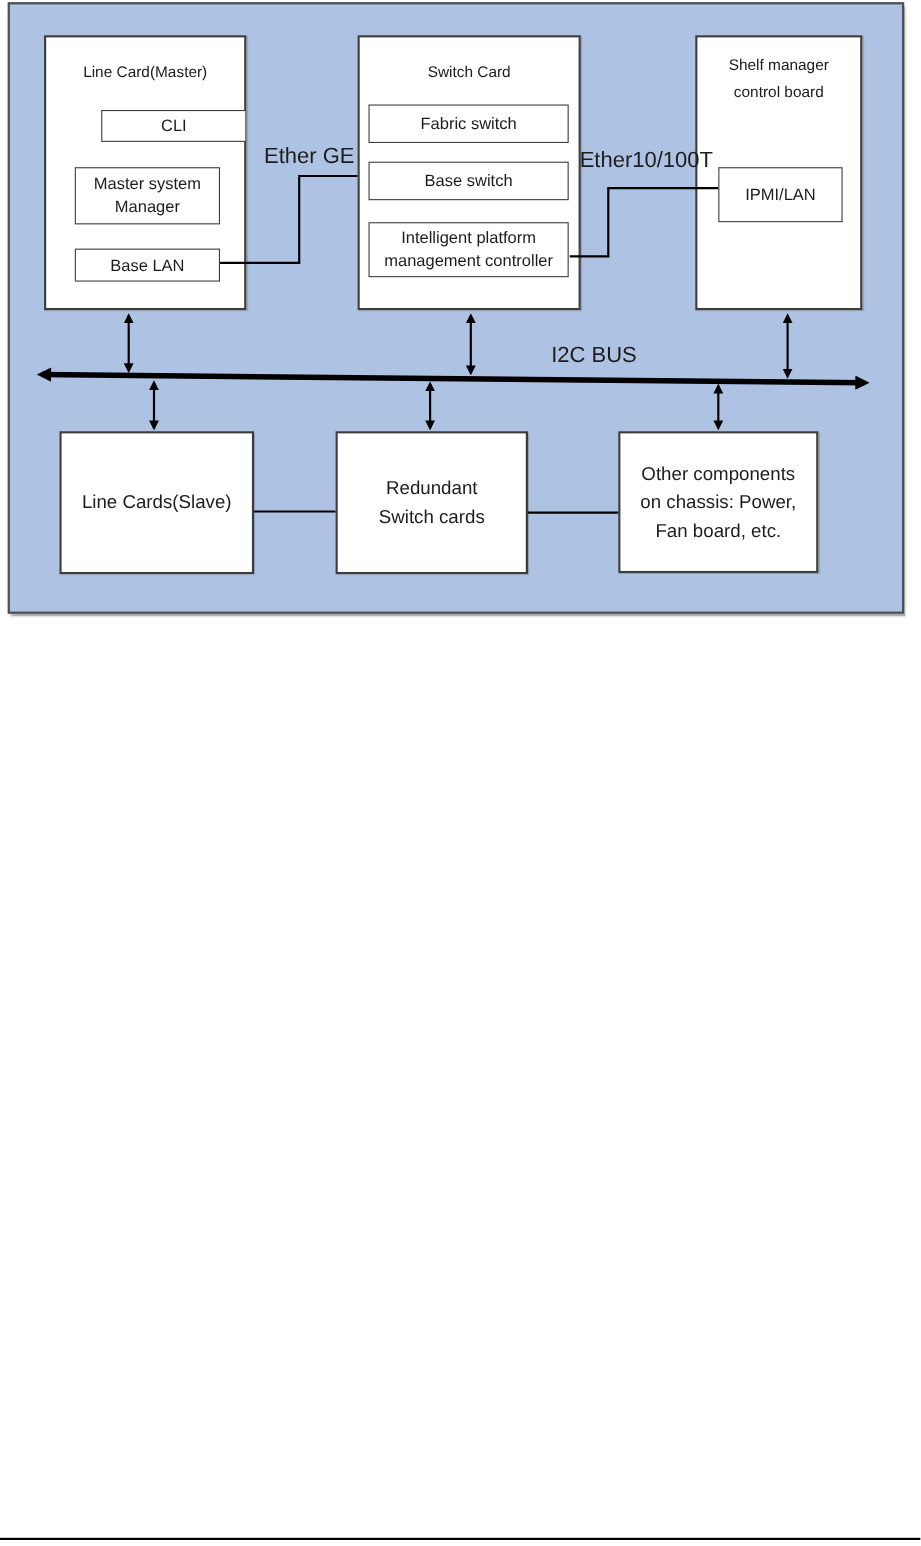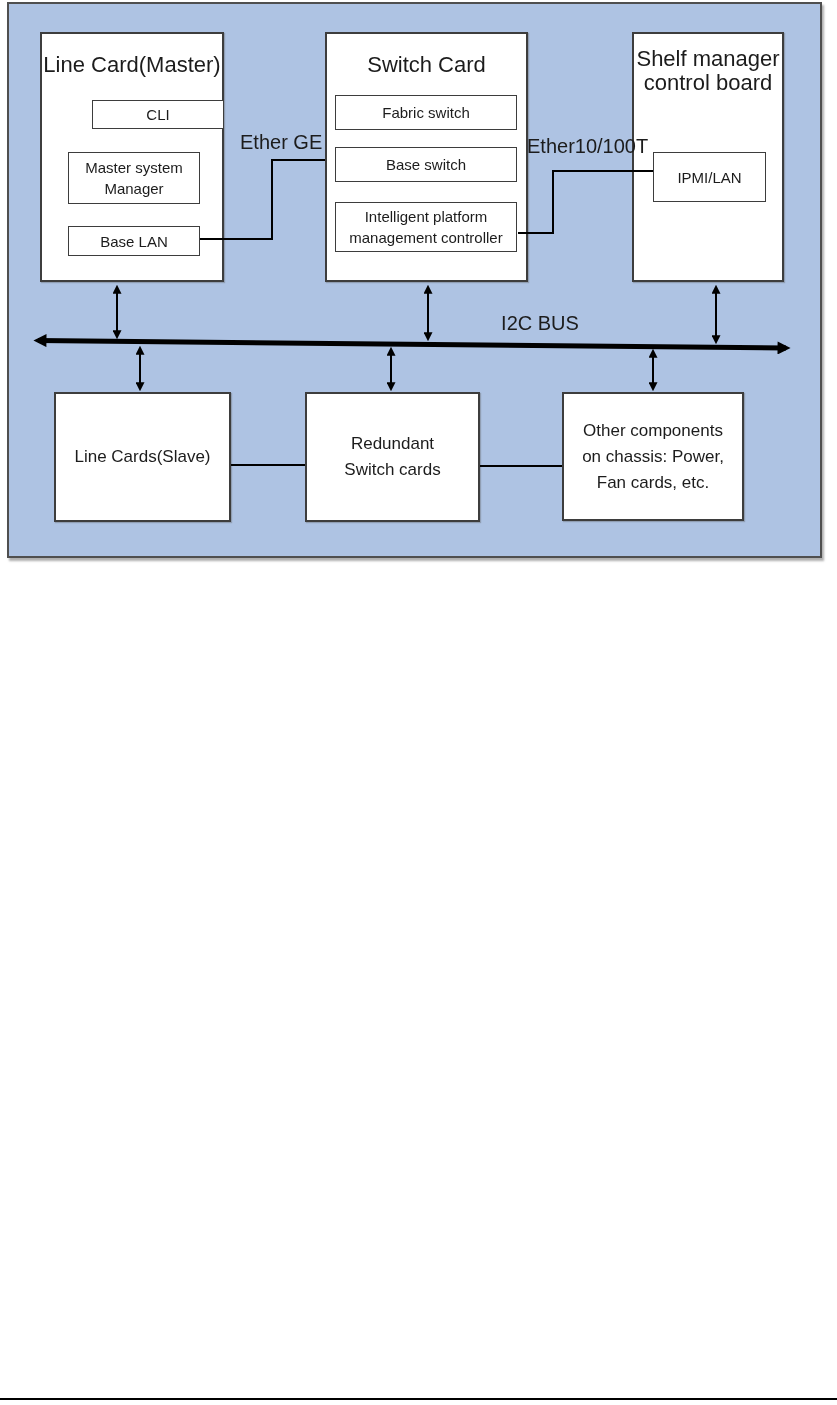--- a/index.html
+++ b/index.html
@@ -34,21 +34,21 @@
     flex-direction: column;
     align-items: center;
     justify-content: center;
     text-align: center;
     font-size: 15px;
     line-height: 21px;
     box-shadow: none;
   }
   .card-title {
     text-align: center;
-    font-size: 22px;
+    font-size: 14px;
     line-height: 24px;
     padding-top: 19px;
   }
   .card-title.two-line { padding-top: 13px; }
   .bottom-box {
     display: flex;
     flex-direction: column;
     align-items: center;
     justify-content: center;
     text-align: center;
@@ -129,21 +129,21 @@
   <div class="box bottom-box" style="left:54px; top:392px; width:177px; height:130px;">
     <span class="ln">Line Cards(Slave)</span>
   </div>
   <div class="box bottom-box" style="left:305px; top:392px; width:175px; height:130px;">
     <span class="ln">Redundant</span>
     <span class="ln">Switch cards</span>
   </div>
   <div class="box bottom-box" style="left:562px; top:392px; width:182px; height:129px;">
     <span class="ln">Other components</span>
     <span class="ln">on chassis: Power,</span>
-    <span class="ln">Fan cards, etc.</span>
+    <span class="ln">Fan board, etc.</span>
   </div>
 
   <svg class="wires" viewBox="0 0 837 1405">
     <defs>
       <marker id="ah" viewBox="0 0 10 10" refX="7.5" refY="5" markerWidth="9" markerHeight="9" markerUnits="userSpaceOnUse" orient="auto-start-reverse">
         <path d="M0,0 L10,5 L0,10 z" fill="#000000"></path>
       </marker>
       <marker id="ahb" viewBox="0 0 10 10" refX="6.5" refY="5" markerWidth="15" markerHeight="13" markerUnits="userSpaceOnUse" orient="auto-start-reverse">
         <path d="M0,0 L10,5 L0,10 z" fill="#000000"></path>
       </marker>

